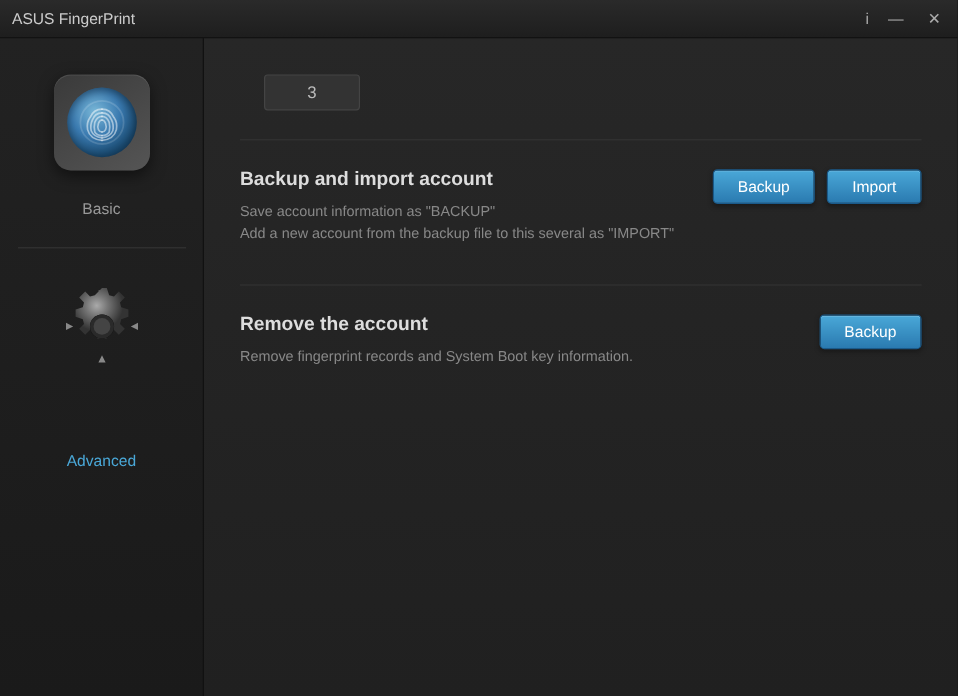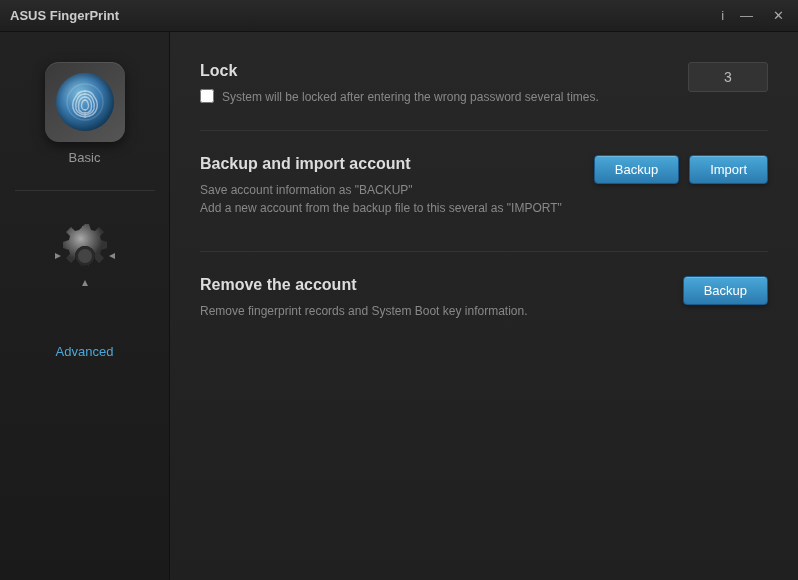--- a/index.html
+++ b/index.html
@@ -26,21 +26,21 @@
 
     .title-bar-left {
       display: flex;
       align-items: center;
       gap: 8px;
     }
 
     .title-bar-title {
       color: #ccc;
       font-size: 13px;
-      font-weight: bold;
+      font-weight: normal;
     }
 
     .title-bar-controls {
       display: flex;
       align-items: center;
       gap: 12px;
     }
 
     .title-bar-btn {
       color: #aaa;
@@ -73,21 +73,21 @@
       align-items: center;
       padding-top: 20px;
       gap: 10px;
       flex-shrink: 0;
     }
 
     .sidebar-item {
       display: flex;
       flex-direction: column;
       align-items: center;
-      gap: 8px;
+      gap: 24px;
       padding: 10px;
       width: 140px;
       border-radius: 4px;
       cursor: pointer;
     }
 
     .sidebar-item.active .sidebar-item-label {
       color: #4aa8d8;
     }
 
@@ -340,27 +340,20 @@
       </div>
       <span class="sidebar-item-label" style="color: #4aa8d8; margin-top: 40px;">Advanced</span>
     </div>
 
   </div>
 
   <div class="content">
 
     <div class="section">
       <div class="lock-section">
-        <div class="lock-left">
-          <div class="section-title">Lock</div>
-          <div class="checkbox-row">
-            <input type="checkbox" class="checkbox-input" style="">
-            <span class="checkbox-label">System will be locked after entering the wrong password several times.</span>
-          </div>
-        </div>
         <div class="lock-right">
           <div class="lock-number-box">3</div>
         </div>
       </div>
     </div>
 
     <div class="section">
       <div class="section-header">
         <div>
           <div class="section-title">Backup and import account</div>

